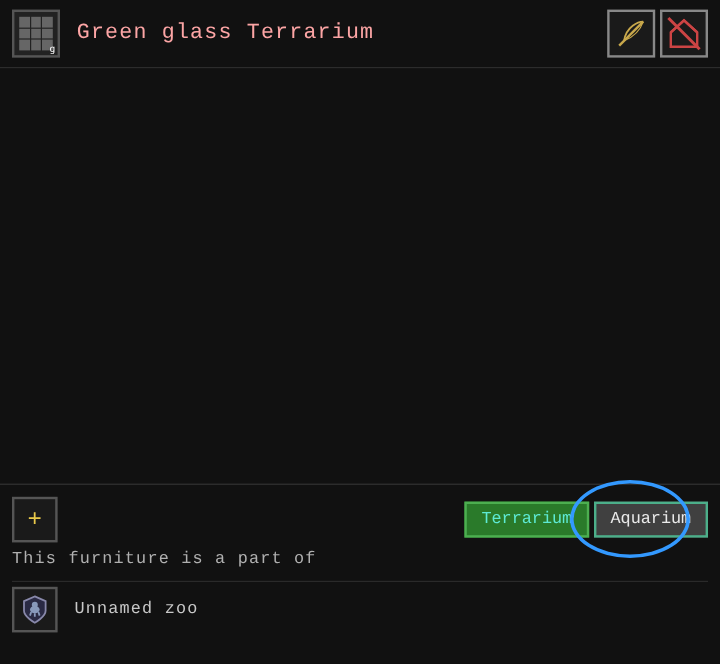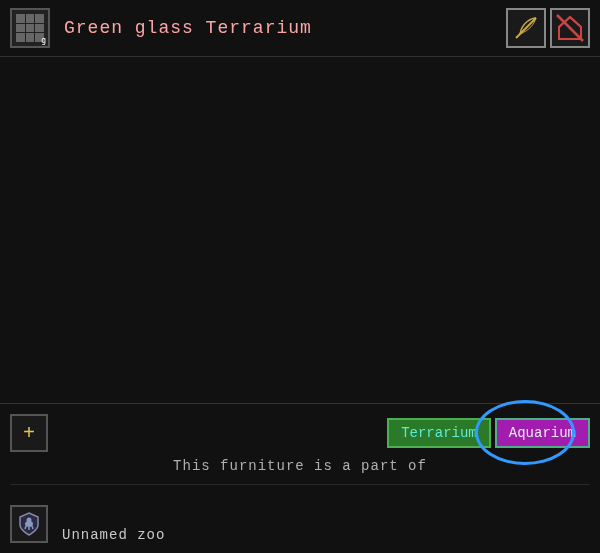--- a/index.html
+++ b/index.html
@@ -128,21 +128,21 @@
       background-color: #2a7a2a;
       border: 2px solid #4caf50;
       color: #5eead4;
       font-family: 'Courier New', monospace;
       font-size: 14px;
       cursor: pointer;
     }
 
     .btn-aquarium {
       padding: 5px 12px;
-      background-color: #a21caf;
+      background-color: #404040;
       border: 2px solid #4caf8a;
       color: #eaeaea;
       font-family: 'Courier New', monospace;
       font-size: 14px;
       cursor: pointer;
       position: relative;
     }
 
     .aquarium-circle {
       position: absolute;
@@ -153,28 +153,27 @@
       border: 3px solid #3399ff;
       border-radius: 50%;
       pointer-events: none;
     }
 
     .furniture-text {
       font-size: 14px;
       color: #b0b0b0;
       letter-spacing: 1px;
       margin-top: 4px;
-      text-align: center;
     }
 
     .zoo-row {
       display: flex;
-      align-items: flex-end;
+      align-items: center;
       margin-top: 10px;
-      padding-top: 20px;
+      padding-top: 4px;
       border-top: 1px solid #2a2a2a;
     }
 
     .zoo-icon {
       width: 38px;
       height: 38px;
       background-color: #1a1a1a;
       border: 2px solid #555;
       display: flex;
       align-items: center;

